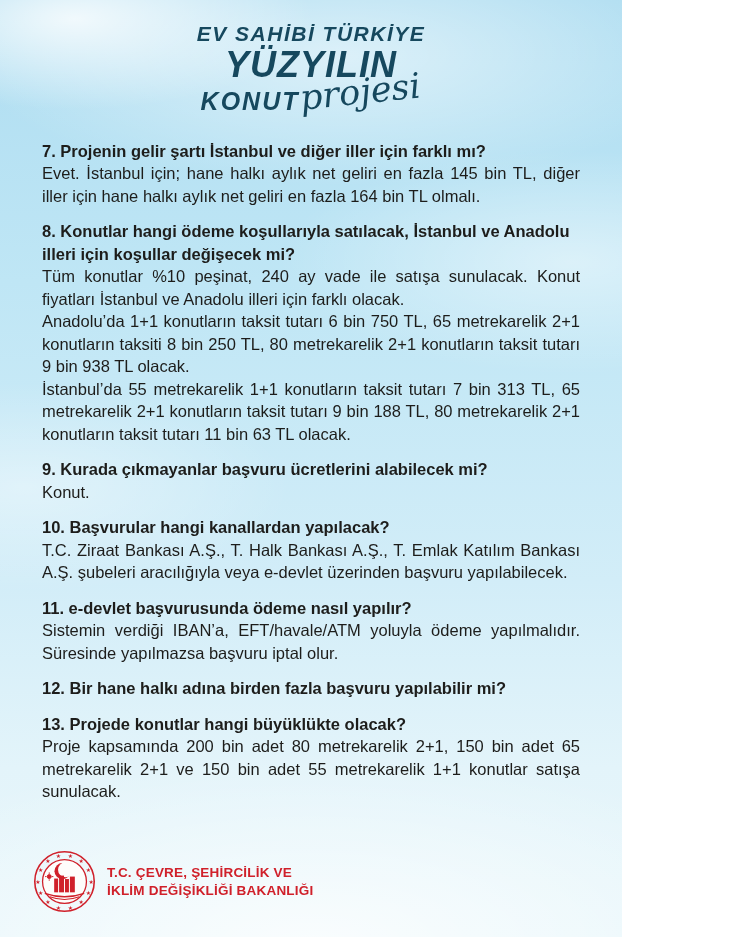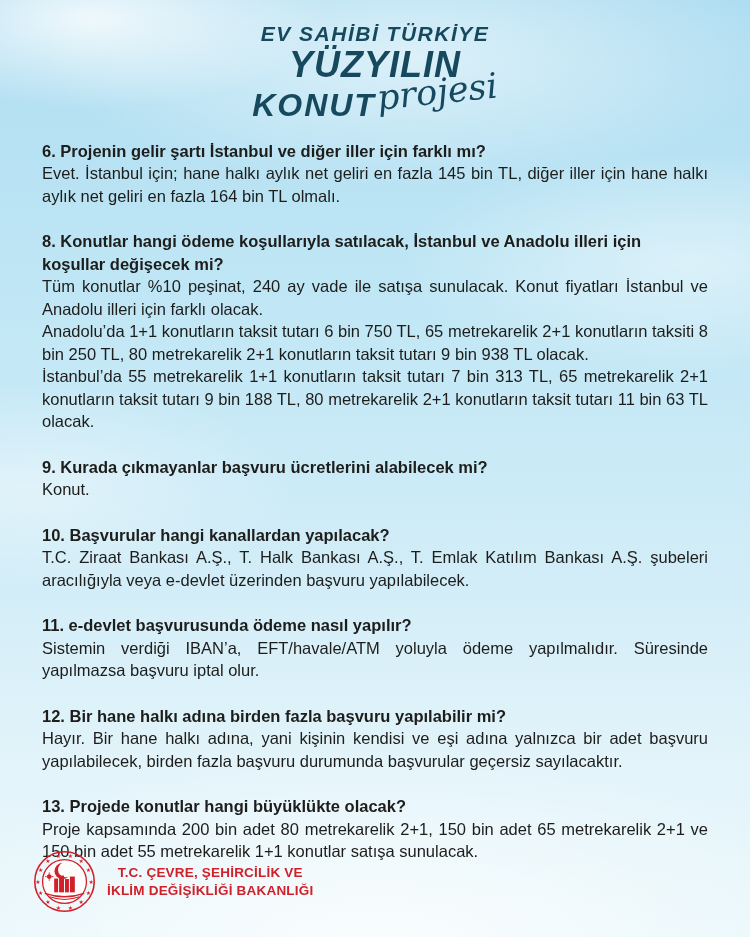--- a/index.html
+++ b/index.html
@@ -1,21 +1,21 @@
 <!DOCTYPE html>
 <html lang="tr"><head>
 <meta charset="utf-8">
 <style>
   * { margin:0; padding:0; box-sizing:border-box; }
   html,body { width:750px; }
   body { font-family:"Liberation Sans", sans-serif; }
 
   .page {
     position:relative;
-    width:750px; height:937px;
+    width:622px; height:937px;
     overflow:hidden;
     background:
       radial-gradient(ellipse 340px 130px at 12% 2%,  rgba(255,255,255,.80), rgba(255,255,255,0) 70%),
       radial-gradient(ellipse 520px 180px at 55% 6%,  rgba(255,255,255,.55), rgba(255,255,255,0) 72%),
       radial-gradient(ellipse 420px 160px at 92% 28%, rgba(255,255,255,.45), rgba(255,255,255,0) 70%),
       radial-gradient(ellipse 380px 150px at 4% 52%,  rgba(255,255,255,.40), rgba(255,255,255,0) 70%),
       radial-gradient(ellipse 680px 260px at 50% 101%,rgba(255,255,255,.75), rgba(255,255,255,0) 75%),
       linear-gradient(180deg, #aeddf1 0%, #bfe6f5 30%, #d2edf8 62%, #e3f4fa 82%, #e9f7fb 100%);
   }
 
@@ -25,75 +25,75 @@
     font-size:21px; font-style:italic; font-weight:700;
     letter-spacing:1.5px;
   }
   .brand-title {
     font-size:36px; font-weight:800; font-style:italic;
     letter-spacing:1px; line-height:1.02; margin-top:1px;
   }
   .brand-sub { margin-top:-6px; height:46px; }
   .brand-sub-bold {
     display:inline-block; vertical-align:top; margin-top:9px;
-    font-size:32px; font-weight:800; font-style:italic; letter-spacing:2px;
+    font-size:25px; font-weight:800; font-style:italic; letter-spacing:2px;
   }
   .brand-sub-script {
     display:inline-block; vertical-align:top;
     font-family:"DejaVu Serif", serif;
     font-style:italic; font-size:35px; font-weight:400;
     margin-left:1px; transform:rotate(-6deg); transform-origin:left center;
   }
 
   .section-title {
     margin-top:16px; text-align:center;
     color:#e02530; font-size:21px; font-weight:800;
     letter-spacing:1.2px;
   }
 
   
   .content {
     margin:16px 42px 0 42px;
     color:#1d1d1b;
     font-size:16.5px; line-height:22.5px;
   }
-  .question { font-weight:700; margin-top:23px; }
+  .question { font-weight:700; margin-top:13px; }
   .faq-item:first-child .question { margin-top:0; }
   .answer { text-align:justify; }
   .answer + .answer { }
 
   
   .footer {
     position:absolute; left:33px; bottom:24px;
     display:flex; align-items:center; gap:11px;
   }
   .emblem { width:63px; height:63px; flex:0 0 auto; }
   .ministry {
     color:#d0202a; font-weight:700;
-    font-size:13.5px; line-height:1.3; letter-spacing:.2px;text-align:center;
+    font-size:13.5px; line-height:1.3; letter-spacing:.2px;
   }
 </style>
 </head>
 <body>
 
 <div class="page">
 
   <div class="brand">
     <div class="brand-tagline">EV SAHİBİ TÜRKİYE</div>
     <div class="brand-title">YÜZYILIN</div>
     <div class="brand-sub">
       <span class="brand-sub-bold">KONUT</span><span class="brand-sub-script">projesi</span>
     </div>
   </div>
 
 
   <div class="content">
 
     <div class="faq-item">
-      <p class="question">6. Projenin gelir şartı İstanbul ve diğer iller için farklı mı?</p>
+      <p class="question">7. Projenin gelir şartı İstanbul ve diğer iller için farklı mı?</p>
       <p class="answer">Evet. İstanbul için; hane halkı aylık net geliri en fazla 145 bin TL, diğer iller için hane halkı aylık net geliri en fazla 164 bin TL olmalı.</p>
     </div>
 
     <div class="faq-item">
       <p class="question">8. Konutlar hangi ödeme koşullarıyla satılacak, İstanbul ve Anadolu illeri için koşullar değişecek mi?</p>
       <p class="answer">Tüm konutlar %10 peşinat, 240 ay vade ile satışa sunulacak. Konut fiyatları İstanbul ve Anadolu illeri için farklı olacak.</p>
       <p class="answer">Anadolu’da 1+1 konutların taksit tutarı 6 bin 750 TL, 65 metrekarelik 2+1 konutların taksiti 8 bin 250 TL, 80 metrekarelik 2+1 konutların taksit tutarı 9 bin 938 TL olacak.</p>
       <p class="answer">İstanbul’da 55 metrekarelik 1+1 konutların taksit tutarı 7 bin 313 TL, 65 metrekarelik 2+1 konutların taksit tutarı 9 bin 188 TL, 80 metrekarelik 2+1 konutların taksit tutarı 11 bin 63 TL olacak.</p>
     </div>
 
@@ -107,21 +107,20 @@
       <p class="answer">T.C. Ziraat Bankası A.Ş., T. Halk Bankası A.Ş., T. Emlak Katılım Bankası A.Ş. şubeleri aracılığıyla veya e-devlet üzerinden başvuru yapılabilecek.</p>
     </div>
 
     <div class="faq-item">
       <p class="question">11. e-devlet başvurusunda ödeme nasıl yapılır?</p>
       <p class="answer">Sistemin verdiği IBAN’a, EFT/havale/ATM yoluyla ödeme yapılmalıdır. Süresinde yapılmazsa başvuru iptal olur.</p>
     </div>
 
     <div class="faq-item">
       <p class="question">12. Bir hane halkı adına birden fazla başvuru yapılabilir mi?</p>
-      <p class="answer">Hayır. Bir hane halkı adına, yani kişinin kendisi ve eşi adına yalnızca bir adet başvuru yapılabilecek, birden fazla başvuru durumunda başvurular geçersiz sayılacaktır.</p>
     </div>
 
     <div class="faq-item">
       <p class="question">13. Projede konutlar hangi büyüklükte olacak?</p>
       <p class="answer">Proje kapsamında 200 bin adet 80 metrekarelik 2+1, 150 bin adet 65 metrekarelik 2+1 ve 150 bin adet 55 metrekarelik 1+1 konutlar satışa sunulacak.</p>
     </div>
 
   </div>
 
   <div class="footer">

